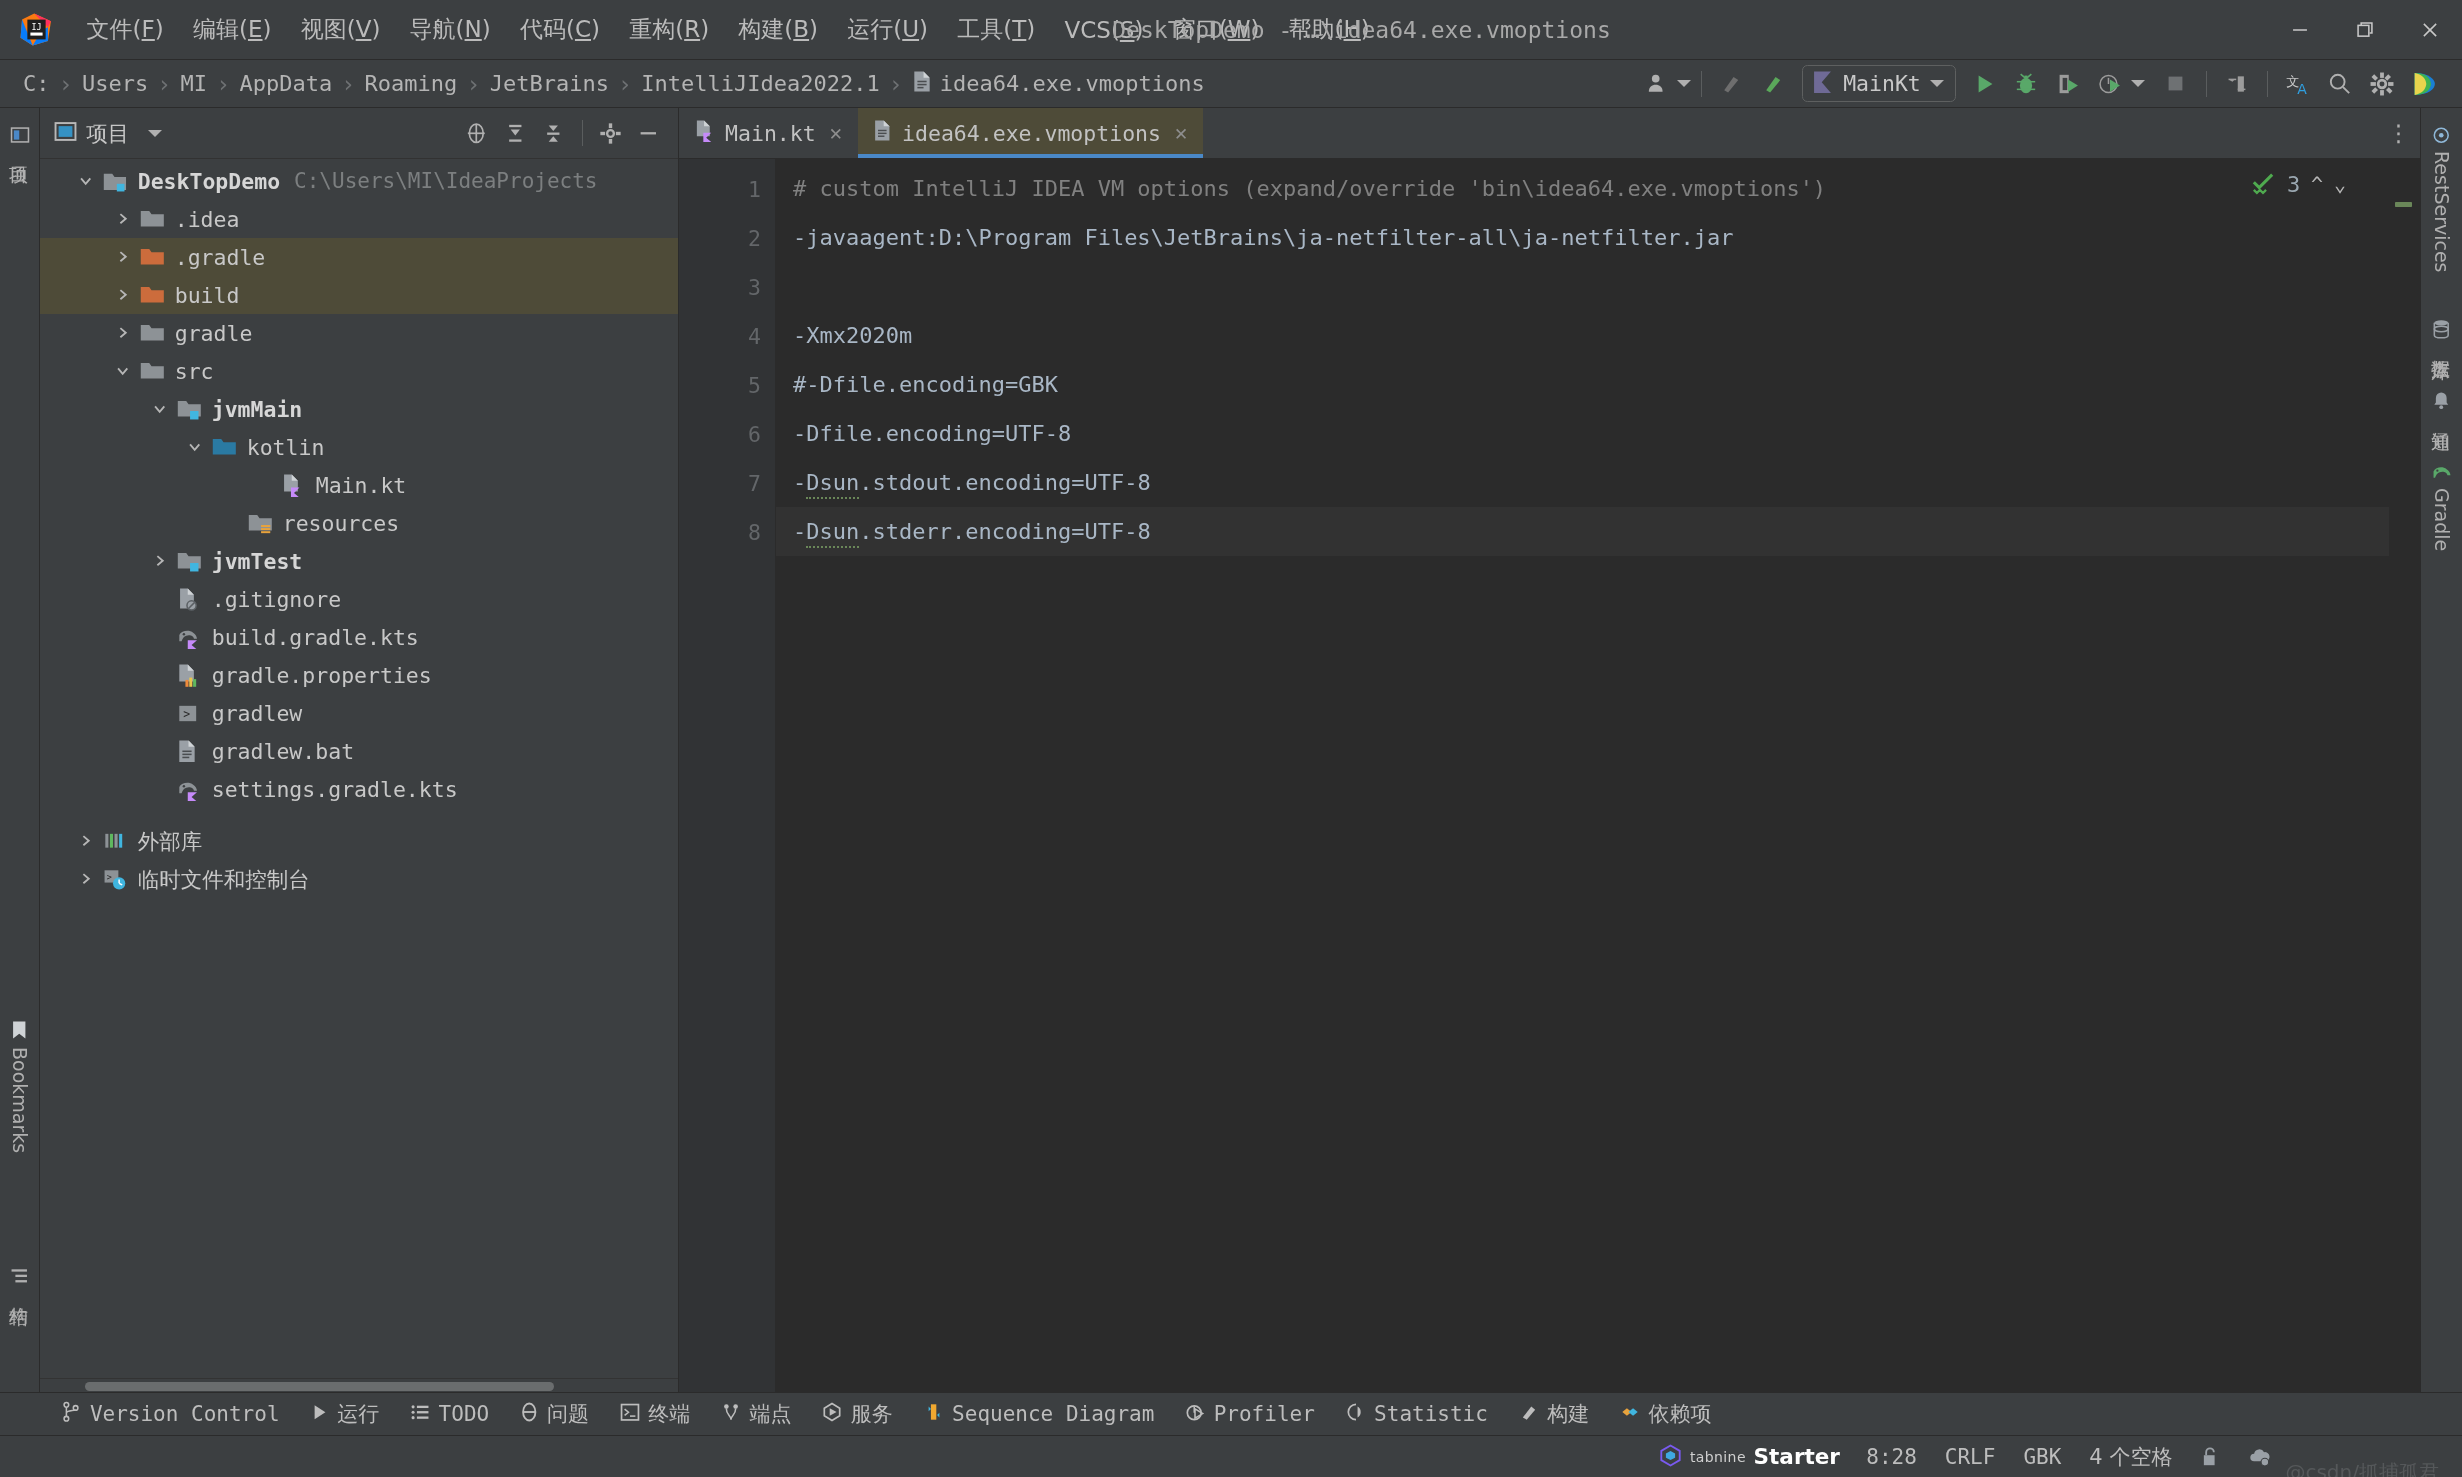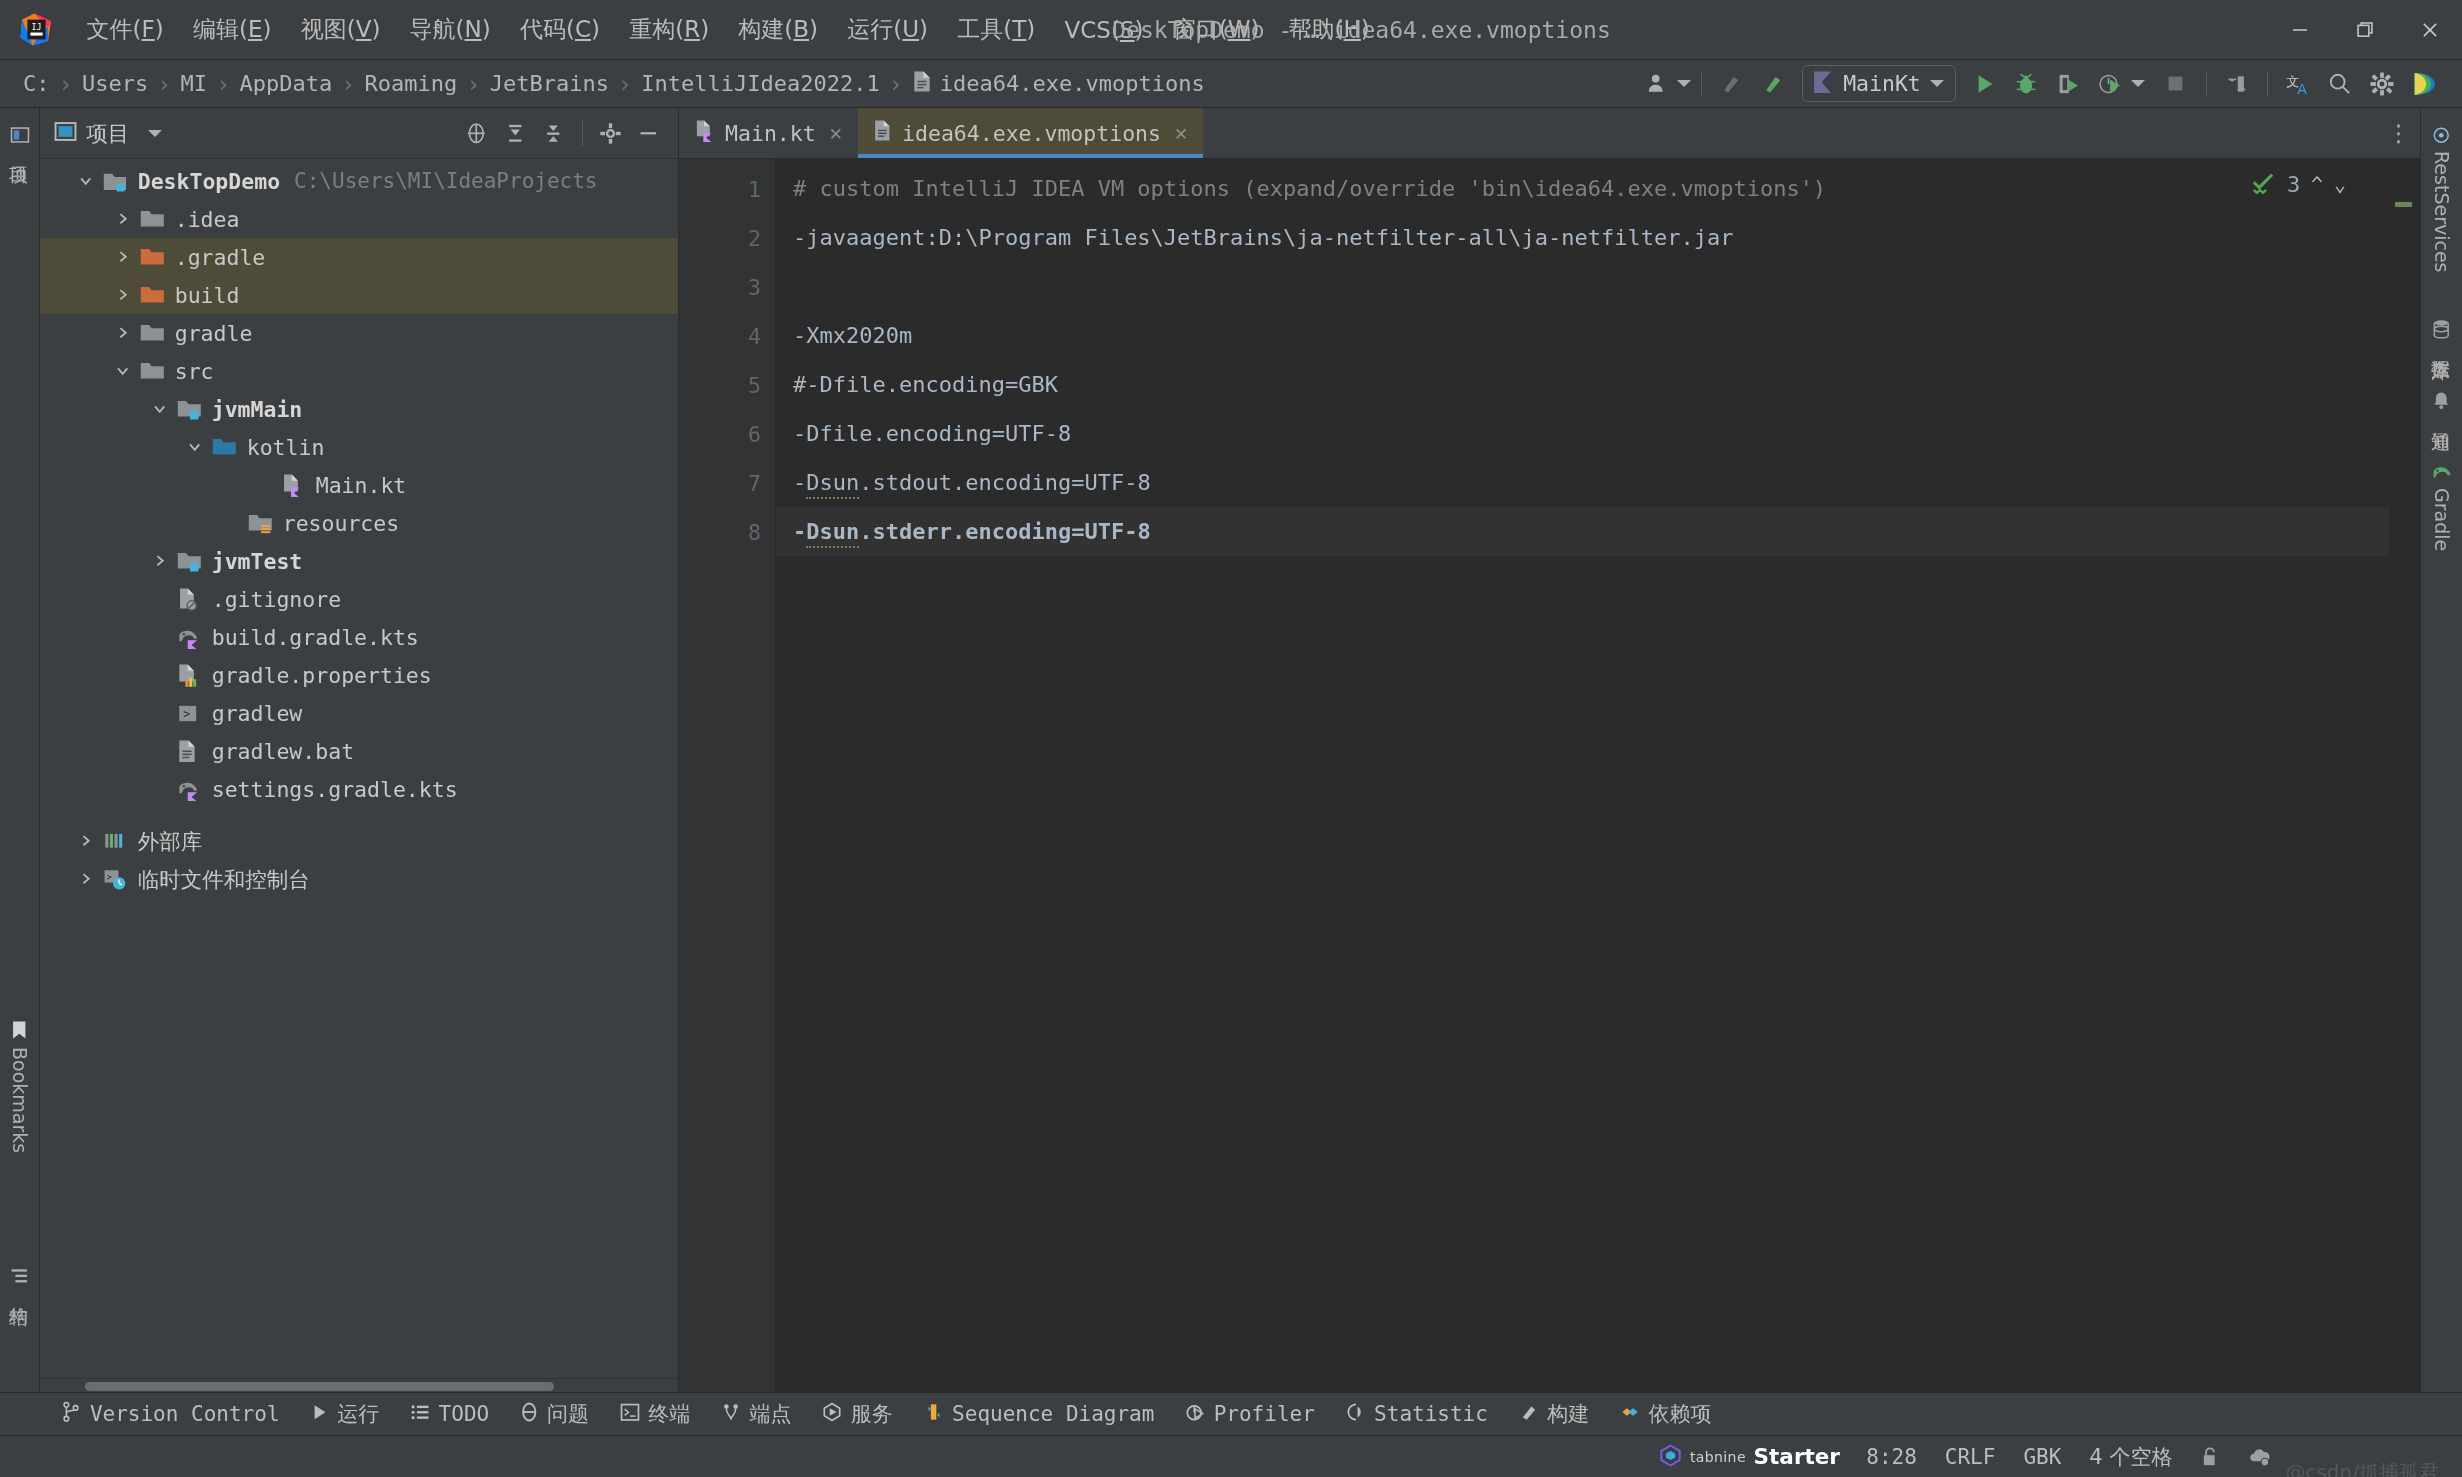--- a/index.html
+++ b/index.html
@@ -240,21 +240,21 @@
   .code {
     flex: 1; padding-top: 5px; position: relative; min-width: 0;
     overflow: hidden;
   }
   .cline {
     height: 49px; line-height: 49px;
     font-family: "DejaVu Sans Mono", monospace;
     font-size: 22px; color: #a9b7c6;
     padding-left: 17px; white-space: pre;
   }
-  .cline.cur { background: #323232; font-weight: bold; }
+  .cline.cur { background: #323232; }
   .cline.comment { color: #808080; }
   .squig {
     border-bottom: 2.3px dotted #6a8759;
     padding-bottom: 1.5px;
   }
   .rightgutter {
     width: 31px; flex: 0 0 31px; background: #2b2b2b;
     position: relative;
   }
   .rg-mark {

